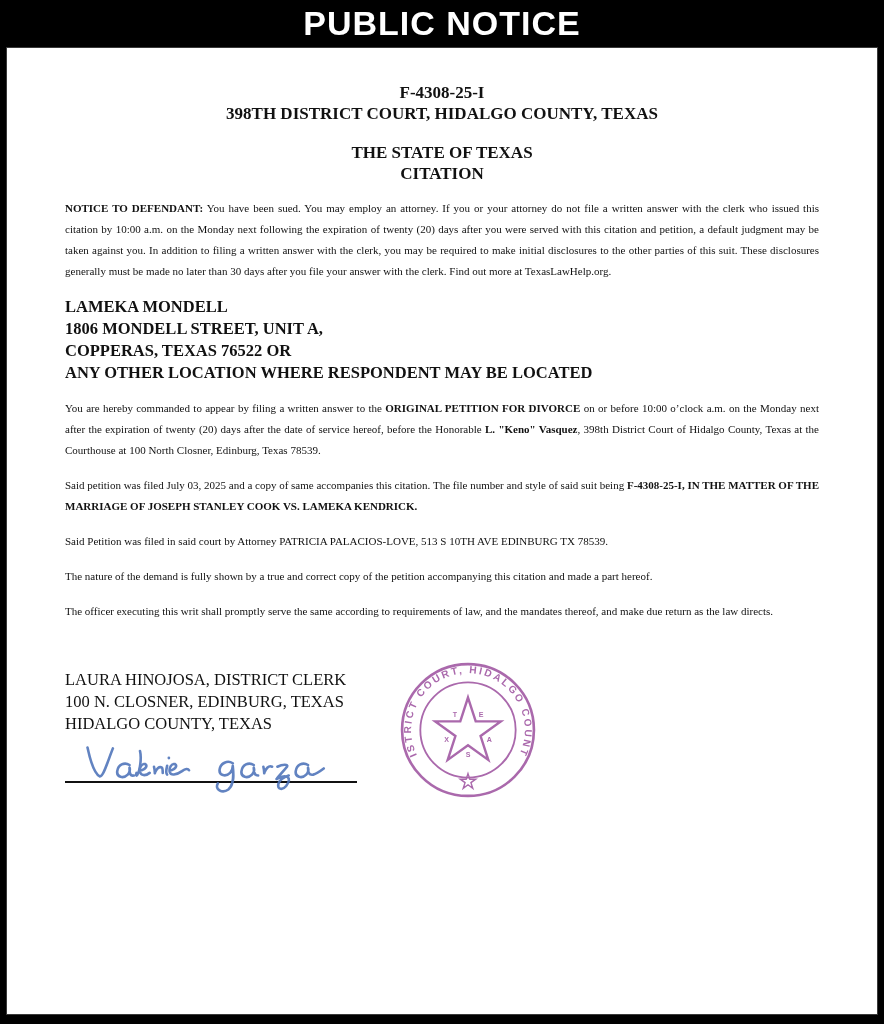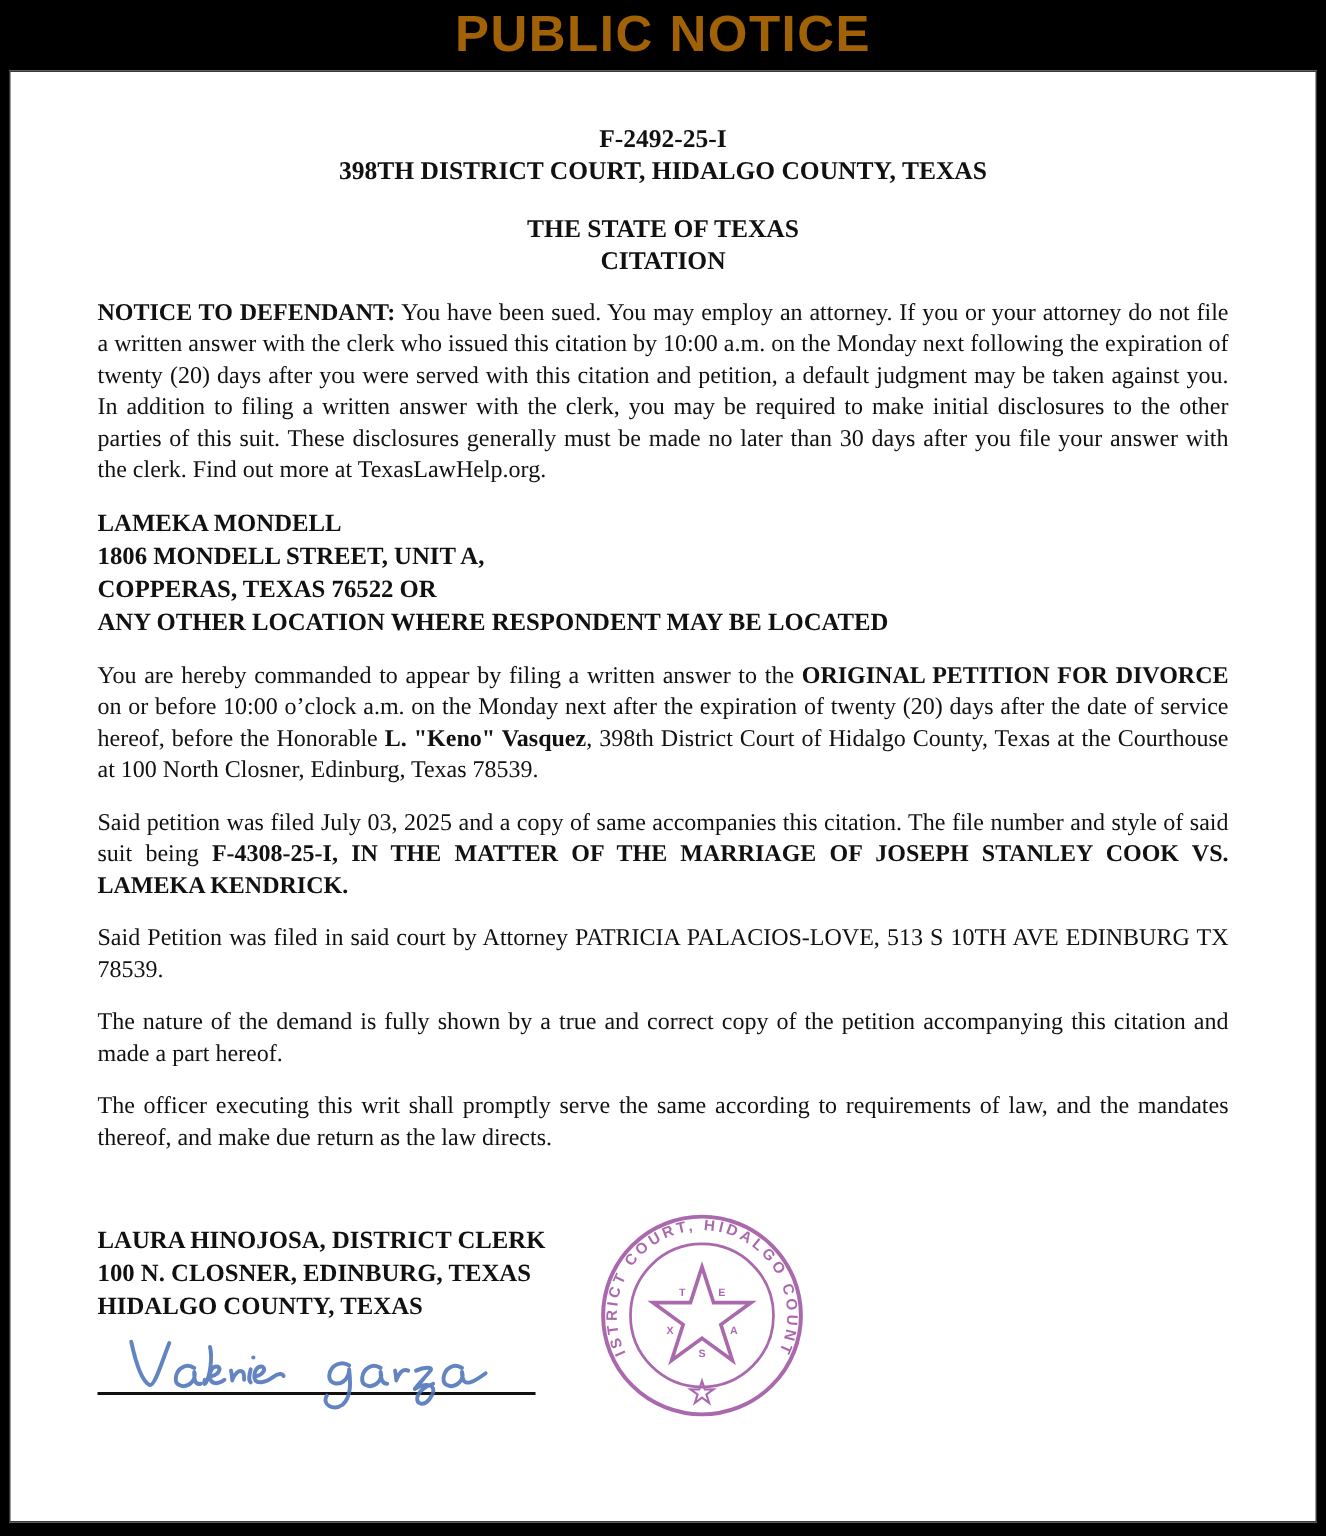--- a/index.html
+++ b/index.html
@@ -9,48 +9,48 @@
     position:relative;
     font-family:"Liberation Serif","DejaVu Serif",serif;
     overflow:hidden;
   }
   .banner{
     position:absolute;top:0;left:0;width:884px;height:45px;
     background:#000;
     display:flex;align-items:center;justify-content:center;
   }
   .banner-title{
-    color:#a16207;
+    color:#ffffff;
     font-family:"Liberation Sans","DejaVu Sans",sans-serif;
     font-weight:bold;
     font-size:34px;
     letter-spacing:1px;
     line-height:1;
   }
   .doc{
     position:absolute;top:47px;left:6px;right:6px;bottom:9px;
     background:#fff;
     border:1px solid #3a3a3a;
     box-sizing:border-box;
     padding:34px 58px 0 58px;
     color:#111;
   }
   .center{text-align:center;}
   .court-head{font-weight:bold;font-size:17px;line-height:21px;margin-bottom:18px;}
   .cite-head{font-weight:bold;font-size:17px;line-height:21px;margin-bottom:14px;}
   p.body-par{
-    font-size:16px;line-height:21px;
+    font-size:11px;line-height:21px;
     text-align:justify;
     margin:0 0 14px 0;
   }
   .bold{font-weight:bold;}
   .addr-block{font-weight:bold;font-size:16.5px;line-height:22px;margin:0 0 14px 0;}
   .issued{margin-bottom:16px;}
   .clerk-area{position:relative;margin-top:2px;}
-  .clerk-lines{font-weight:bold;font-size:16.5px;line-height:22px;margin-top:47px;}
+  .clerk-lines{font-weight:normal;font-size:16.5px;line-height:22px;margin-top:47px;}
   .sig-wrap{width:292px;margin-top:2px;}
   .signature-svg{display:block;width:290px;height:56px;margin-bottom:-12px;position:relative;z-index:2;}
   .sig-line{border-bottom:2px solid #111;width:292px;position:relative;z-index:1;}
   .deputy{font-weight:bold;font-size:16.5px;line-height:22px;margin-top:2px;}
   .seal-wrap{position:absolute;left:332px;top:-10px;width:142px;height:142px;opacity:0.85;}
   .seal-ring-text{
     font-family:"Liberation Sans","DejaVu Sans",sans-serif;
     font-size:10px;font-weight:bold;letter-spacing:2.2px;
   }
   .seal-letter{
@@ -62,21 +62,21 @@
 </head>
 <body>
 
 <div class="banner">
   <div class="banner-title">PUBLIC NOTICE</div>
 </div>
 
 <div class="doc">
 
   <div class="court-head center">
-    <div>F-2492-25-I</div>
+    <div>F-4308-25-I</div>
     <div>398TH DISTRICT COURT, HIDALGO COUNTY, TEXAS</div>
   </div>
 
   <div class="cite-head center">
     <div>THE STATE OF TEXAS</div>
     <div>CITATION</div>
   </div>
 
   <p class="body-par"><span class="bold">NOTICE TO DEFENDANT:</span><span> You have been sued.  You may employ an attorney.  If you or your attorney do not file a written answer with the clerk who issued this citation by 10:00 a.m. on the Monday next following the expiration of twenty (20) days after you were served with this citation and petition, a default judgment may be taken against you. In addition to filing a written answer with the clerk, you may be required to make initial disclosures to the other parties of this suit. These disclosures generally must be made no later than 30 days after you file your answer with the clerk. Find out more at TexasLawHelp.org.</span></p>
 

